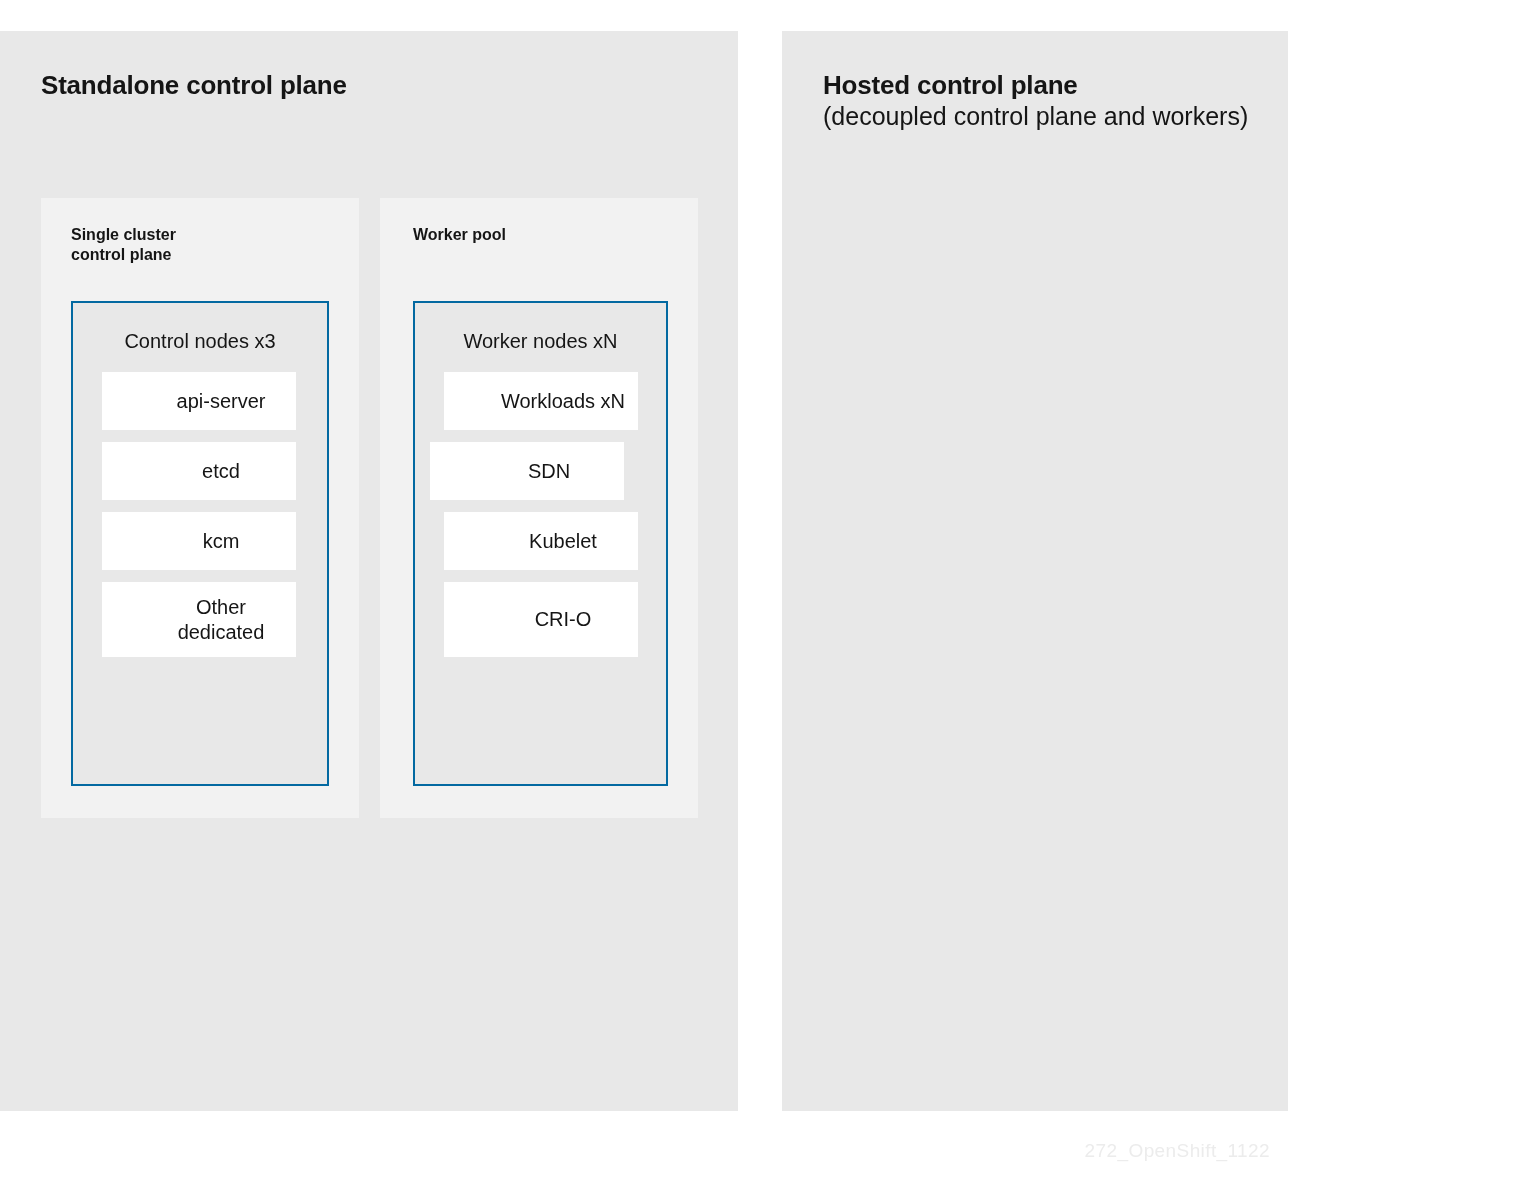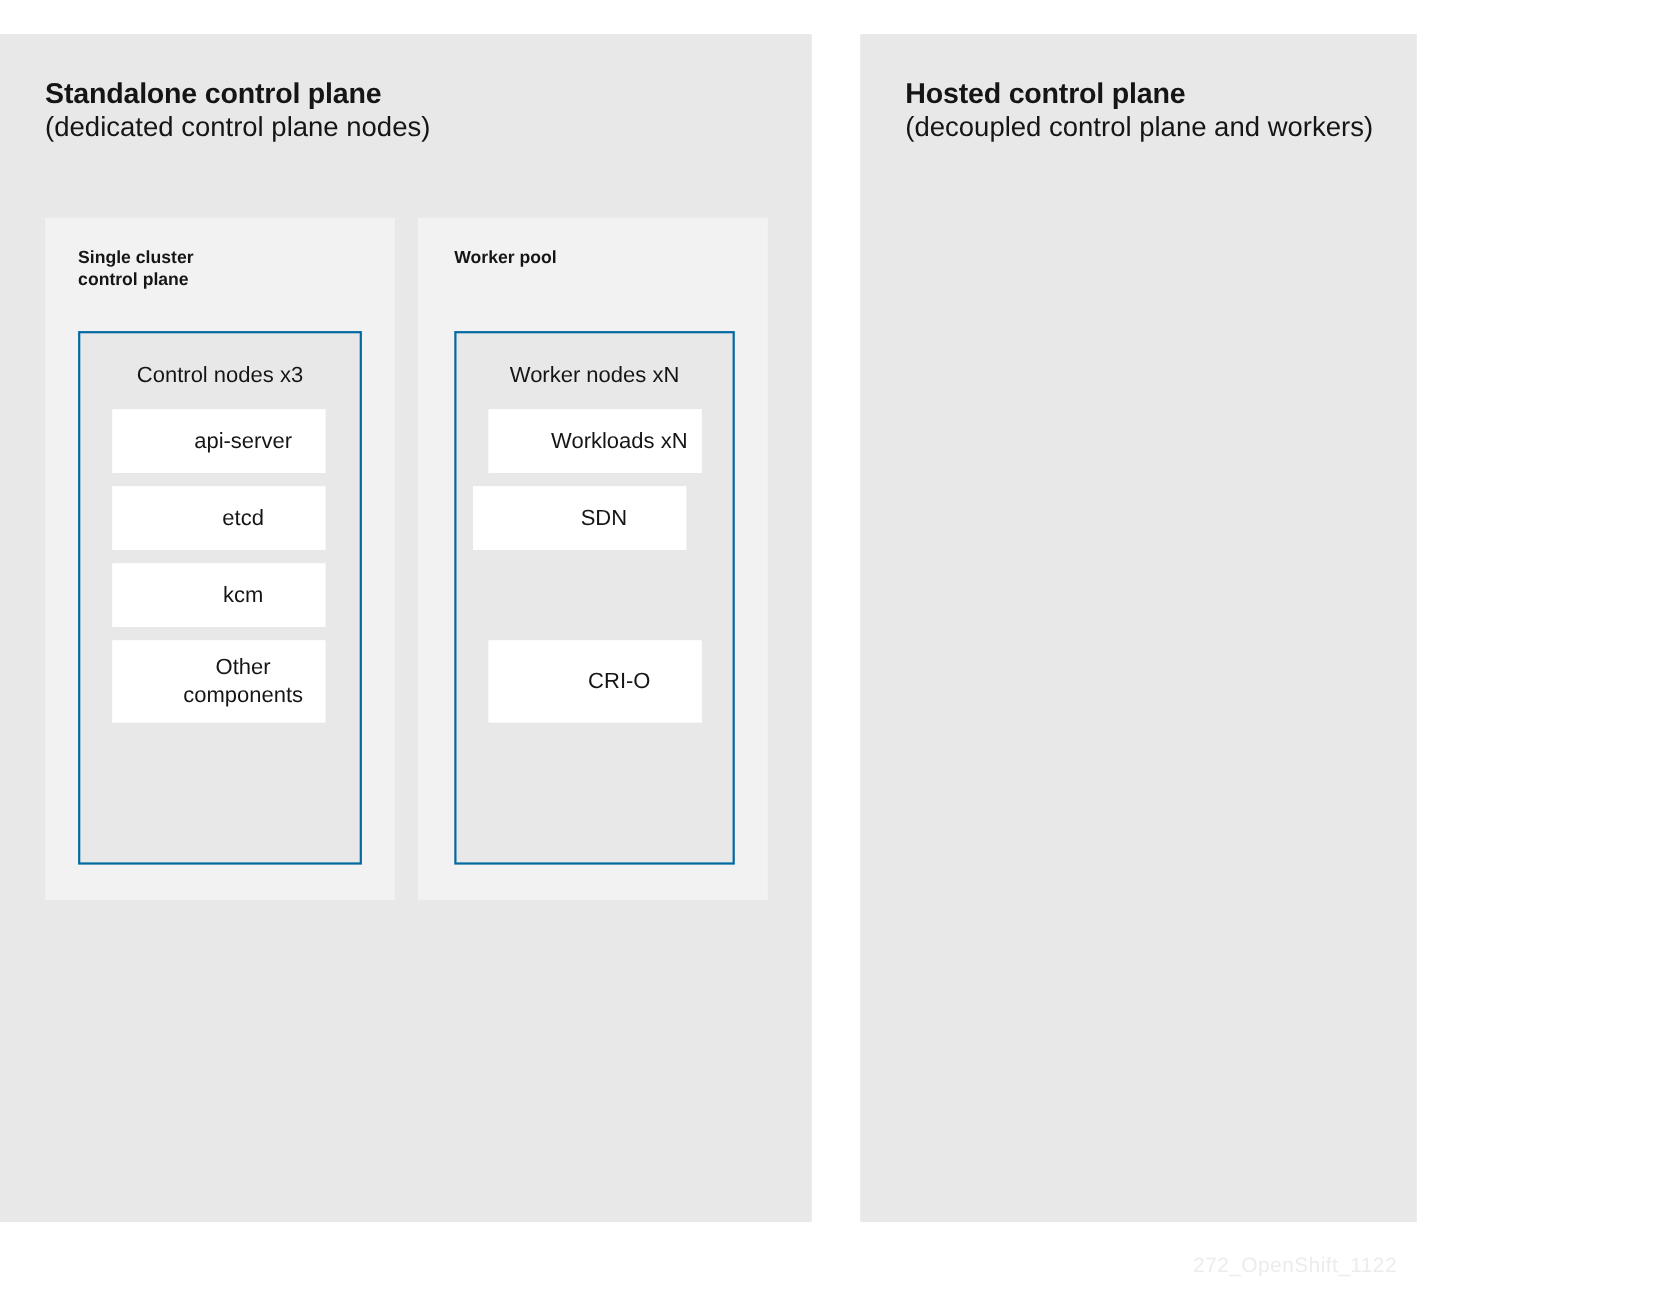--- a/index.html
+++ b/index.html
@@ -113,46 +113,46 @@
   }
 </style>
 </head>
 <body>
 
 <div id="canvas">
 
   <div class="panel" id="panel-standalone">
 
     <div class="panel-title" style="left:41px; top:39px;">Standalone control plane</div>
-    <div class="panel-subtitle" style="left:41px; top:71px;">(dedicated control plane nodes)</div>
 
     <div class="subpanel" id="sub-single">
       <div class="sub-title" style="left:30px; top:27px;">Single cluster
 control plane</div>
     </div>
 
     <div class="nodebox" id="node-control">
       <div class="nodebox-label centered" style="top:27px;">Control nodes  x3</div>
 
       <div class="chip chip-white" style="left:29px; top:69px; width:194px; height:58px;">api-server</div>
       <div class="chip chip-white" style="left:29px; top:139px; width:194px; height:58px;">etcd</div>
       <div class="chip chip-white" style="left:29px; top:209px; width:194px; height:58px;">kcm</div>
       <div class="chip chip-white" style="left:29px; top:279px; width:194px; height:75px;">Other
-components</div>
+dedicated</div>
     </div>
 
     <div class="subpanel" id="sub-worker">
       <div class="sub-title" style="left:33px; top:27px;">Worker pool</div>
     </div>
 
     <div class="nodebox" id="node-worker">
       <div class="nodebox-label centered" style="top:27px;">Worker nodes  xN</div>
 
       <div class="chip chip-white" style="left:29px; top:69px; width:194px; height:58px;">Workloads  xN</div>
       <div class="chip chip-white" style="left:15px; top:139px; width:194px; height:58px;">SDN</div>
+      <div class="chip chip-white" style="left:29px; top:209px; width:194px; height:58px;">Kubelet</div>
       <div class="chip chip-white" style="left:29px; top:279px; width:194px; height:75px;">CRI-O</div>
     </div>
   </div>
 
   <div class="panel" id="panel-hosted">
 
     <div class="panel-title" style="left:41px; top:39px;">Hosted control plane</div>
     <div class="panel-subtitle" style="left:41px; top:71px;">(decoupled control plane and workers)</div>
 
   </div>

